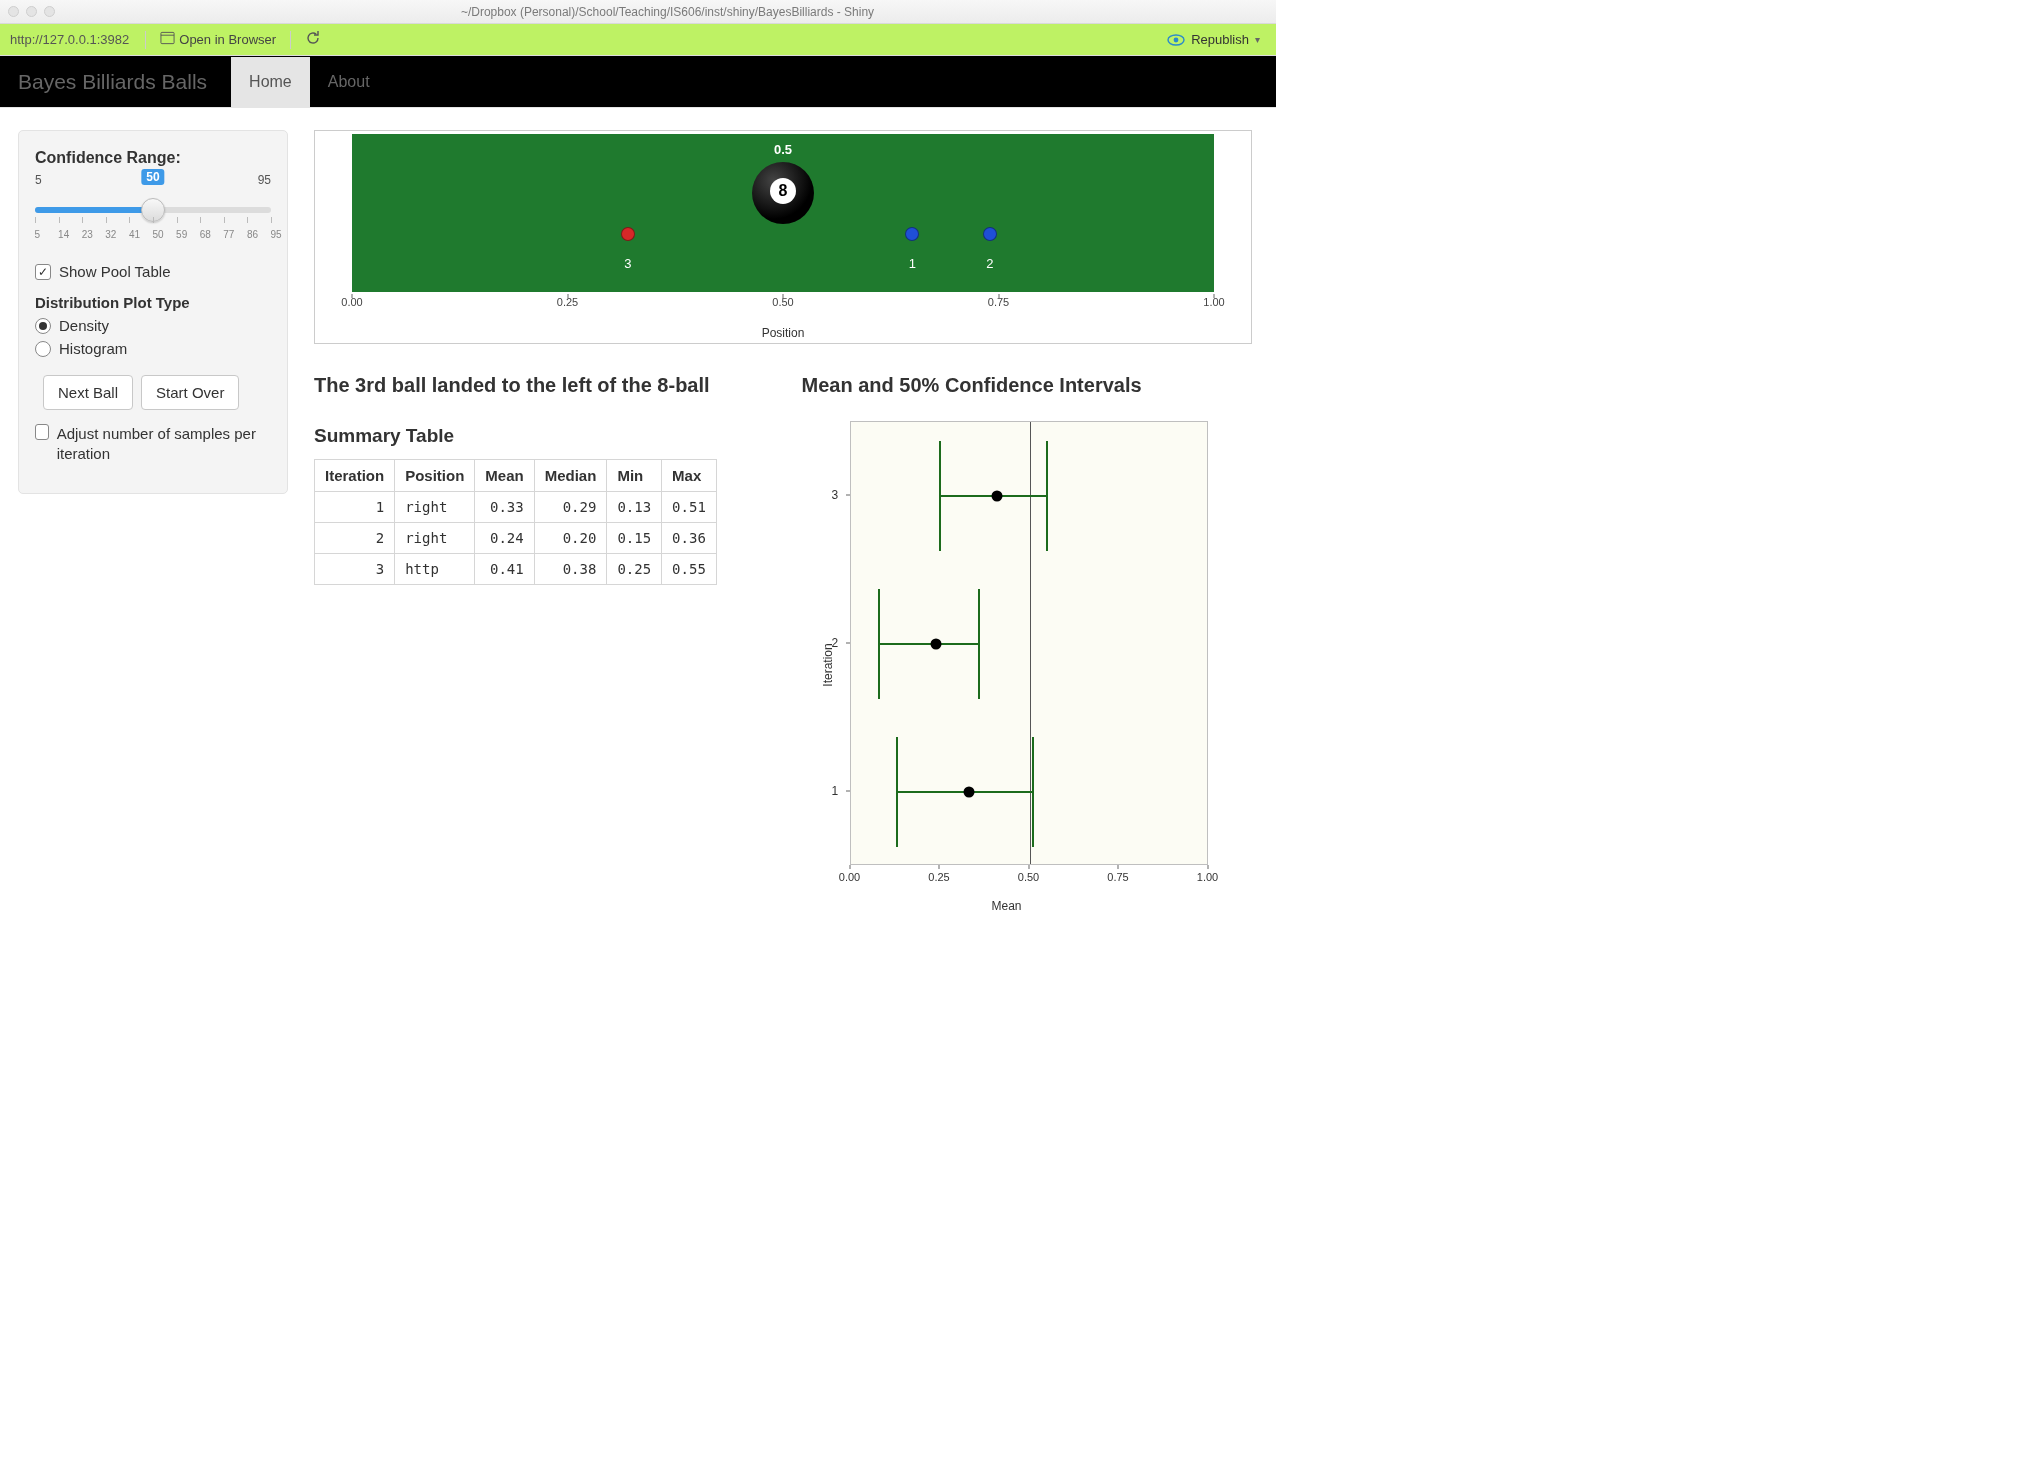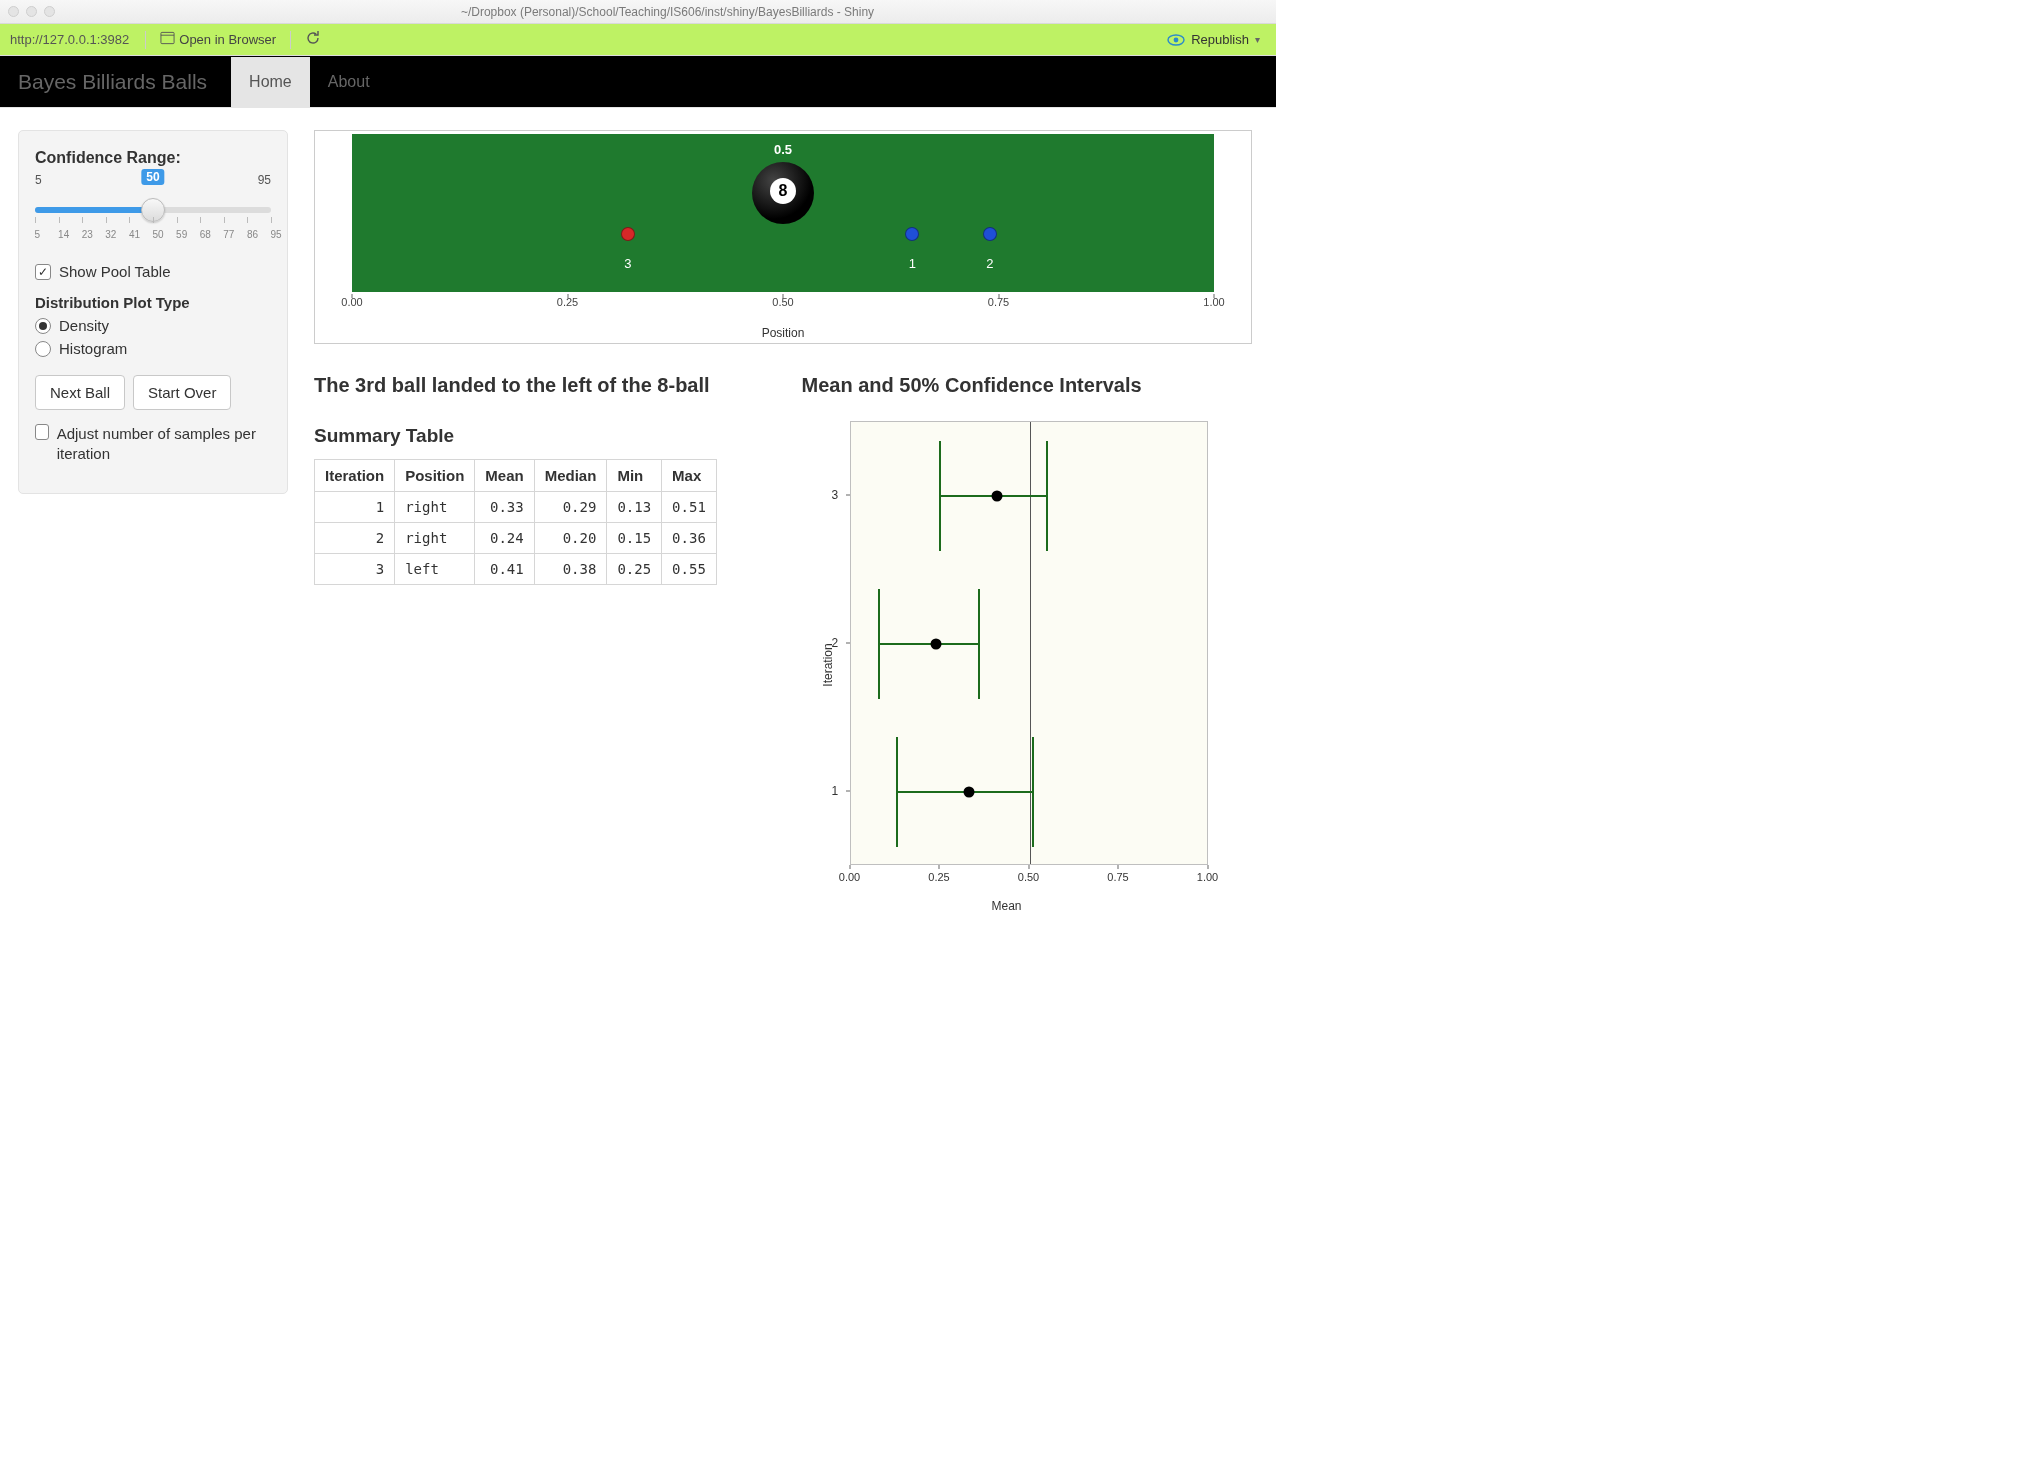--- a/index.html
+++ b/index.html
@@ -43,21 +43,21 @@
   .slider-ticks span { width:1px; }
   .slider-ticklines { position:relative; height:6px; margin-top:4px;}
   .slider-ticklines i { position:absolute; width:1px; height:6px; background:#bbb; top:0; }
 
   .check-row, .radio-row { display:flex; align-items:center; gap:8px; font-size:15px; color:#333; margin:6px 0; }
   .chk, .rad { width:16px; height:16px; border:1px solid #888; background:#fff; display:flex; align-items:center; justify-content:center; font-size:12px;}
   .chk { border-radius:3px;}
   .rad { border-radius:50%;}
   .rad .dot { width:8px; height:8px; border-radius:50%; background:#333;}
   .sb-section-label { font-weight:700; font-size:15px; margin:14px 0 6px;}
-  .btn-row { display:flex; gap:8px; margin:18px 0 14px;}
+  .btn-row { display:flex; gap:8px; margin:18px 8px 14px;}
   .btn { background:#fff; border:1px solid #c8c8c8; border-radius:4px; padding:8px 14px; font-size:15px; color:#333; cursor:pointer;}
 
   
   .pool-panel { border:1px solid #ccc; padding:3px; background:#fff; }
   .pool-green { background:#1f7a2e; height:158px; position:relative; margin:0 34px;}
   .pool-xaxis { position:relative; height:28px; margin:4px 34px 0;}
   .pool-xtick { position:absolute; top:0; transform:translateX(-50%); font-size:11px; color:#444;}
   .pool-xline { position:absolute; top:-2px; width:1px; height:4px; background:#666; transform:translateX(-50%);} 
   .pool-xlabel { text-align:center; font-size:12px; color:#333; margin-top:2px;}
   .ball { position:absolute; border-radius:50%; }
@@ -275,21 +275,21 @@
               <tr>
                 <td class="num" style="text-align: right;">2</td>
                 <td class="txt" style="text-align: left;">right</td>
                 <td class="num" style="text-align: right;">0.24</td>
                 <td class="num" style="text-align: right;">0.20</td>
                 <td class="num" style="text-align: right;">0.15</td>
                 <td class="num" style="text-align: right;">0.36</td>
               </tr>
               <tr>
                 <td class="num" style="text-align: right;">3</td>
-                <td class="txt" style="text-align: left;">left</td>
+                <td class="txt" style="text-align: left;">http</td>
                 <td class="num" style="text-align: right;">0.41</td>
                 <td class="num" style="text-align: right;">0.38</td>
                 <td class="num" style="text-align: right;">0.25</td>
                 <td class="num" style="text-align: right;">0.55</td>
               </tr>
             </tbody>
         </table>
       </div>
       <div class="col-right">
         <h3 class="sec">Mean and 50% Confidence Intervals</h3>

